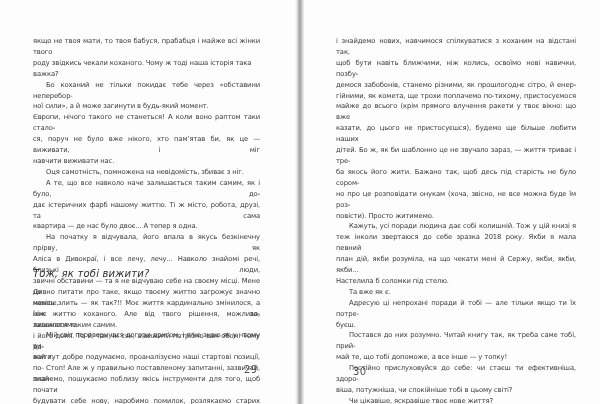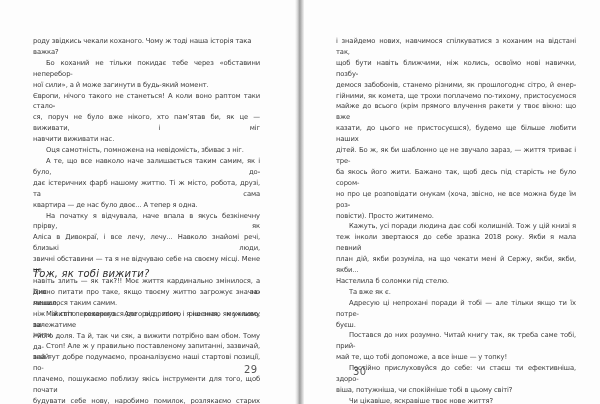--- a/index.html
+++ b/index.html
@@ -24,31 +24,32 @@
   .pageno-left{left:244px;top:364px}
   .pageno-right{left:49px;top:366px}
 </style>
 </head>
 <body>
 
 <div class="spread">
 
   <div class="page page-left">
     <div class="textblock tb-left1" id="left-lines-1">
+        <div class="ln jst">якщо не твоя мати, то твоя бабуся, прабабця і майже всі жінки твого</div>
         <div class="ln">роду звідкись чекали коханого. Чому ж тоді наша історія така важка?</div>
         <div class="ln jst ind">Бо коханий не тільки покидає тебе через «обставини неперебор-</div>
         <div class="ln">ної сили», а й може загинути в будь-який момент.</div>
         <div class="ln jst">Європи, нічого такого не станеться! А коли воно раптом таки стало-</div>
         <div class="ln jst">ся, поруч не було вже нікого, хто пам’ятав би, як це — виживати, і міг</div>
         <div class="ln">навчити виживати нас.</div>
         <div class="ln ind">Оця самотність, помножена на невідомість, збиває з ніг.</div>
         <div class="ln jst ind">А те, що все навколо наче залишається таким самим, як і було, до-</div>
         <div class="ln jst">дає істеричних фарб нашому життю. Ті ж місто, робота, друзі, та сама</div>
         <div class="ln">квартира — де нас було двоє... А тепер я одна.</div>
-        <div class="ln jst ind">На початку я відчувала, наче впала в якусь безкінечну прірву, як</div>
+        <div class="ln jst ind">На початку я відчувала, його впала в якусь безкінечну прірву, як</div>
         <div class="ln jst">Аліса в Дивокраї, і все лечу, лечу... Навколо знайомі речі, близькі люди,</div>
         <div class="ln jst">звичні обставини — та я не відчуваю себе на своєму місці. Мене це</div>
         <div class="ln jst">навіть злить — як так?!! Моє життя кардинально змінилося, а їхнє за-</div>
         <div class="ln">лишилося таким самим.</div>
         <div class="ln jst ind">Мій світ перевернувся догори дриґом, і я не знаю як у ньому ви-</div>
         <div class="ln">жити.</div>
         <div class="ln jst ind">Стоп! Але ж у правильно поставленому запитанні, зазвичай, знай-</div>
       </div>
     <div class="heading">Тож, як тобі вижити?</div>
     <div class="textblock tb-left2" id="left-lines-2">

